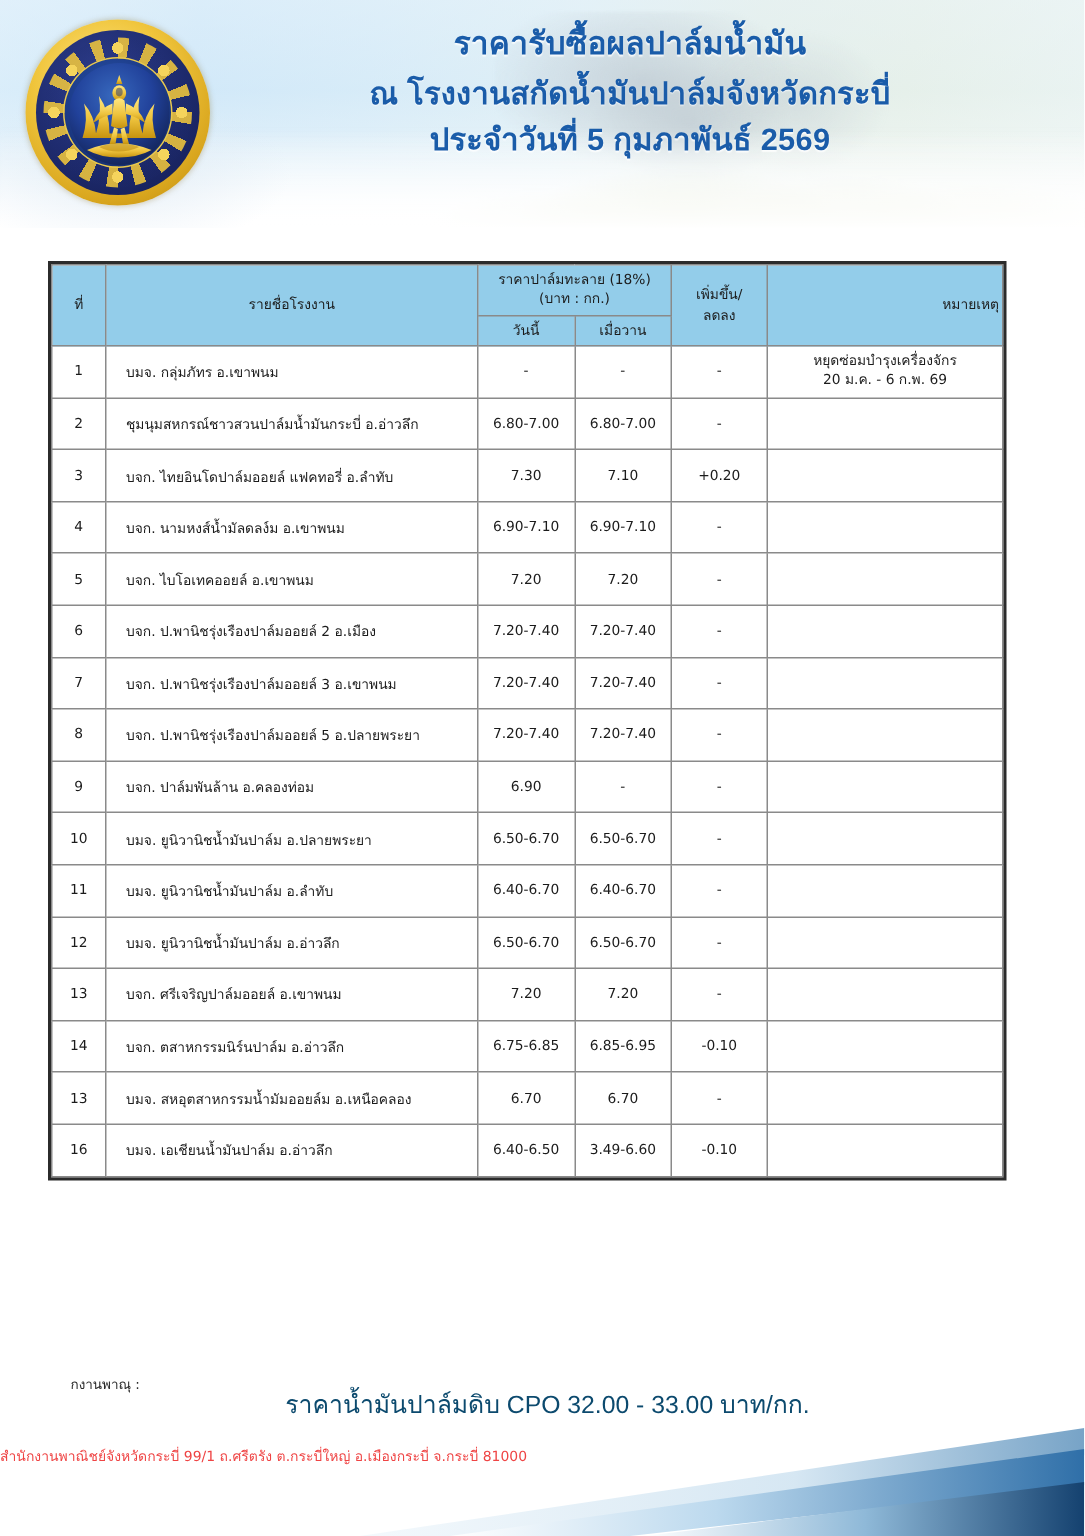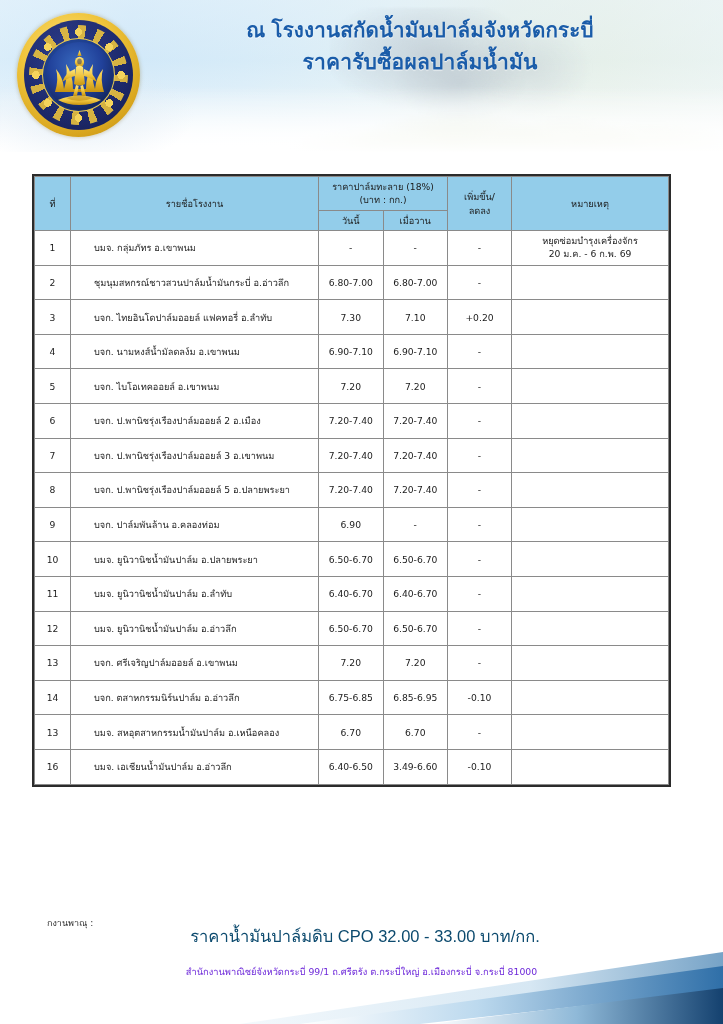--- a/index.html
+++ b/index.html
@@ -167,45 +167,45 @@
     text-align: center;
     vertical-align: middle;
     padding: 3px 2px;
     line-height: 1.45;
   }
   .th-no       { width: 36px; }
   .th-name     { width: 248px; }
   .th-today    { width: 65px; }
   .th-yest     { width: 65px; }
   .th-change   { width: 64px; }
-  .th-remark   { width: 157px; }
+  .th-remark   { width: 157px; text-align: right; }
 
   tbody td { height: 34.6px; padding: 2px 3px; vertical-align: middle; }
   td.c-no     { text-align: center; font-size: 9px; }
-  td.c-name   { text-align: left; padding-left: 23px; font-size: 9.4px; }
+  td.c-name   { text-align: left; padding-left: 13px; font-size: 9.4px; }
   td.c-num    { text-align: center; font-size: 9.2px; }
   td.c-remark { text-align: center; font-size: 7.6px; line-height: 1.4; color: #2a2a2a; }
 
   
   .note-label {
     position: absolute; left: 47px; top: 916px;
     font-size: 9px; color: #2b2b2b;
     font-family: "DejaVu Sans", "Liberation Sans", sans-serif;
   }
   .cpo-line {
     position: absolute; left: 150px; top: 923px;
     width: 430px; text-align: center;
     font-size: 16.5px; color: #0c4a6e;
     font-family: "Liberation Sans", "DejaVu Sans", sans-serif;
     white-space: nowrap;
   }
   .addr {
     position: absolute; left: 0; top: 963px;
-    width: 723px; text-align: center;
-    color: #6d28d9;
+    width: 723px; 
+    color: #ef4444;
   }
   .addr div {
     font-size: 9.3px;
     line-height: 1.95;
     font-family: "DejaVu Sans", "Liberation Sans", sans-serif;
     white-space: nowrap;
   }
 
   
   .swoosh { position: absolute; left: 0; bottom: 0; width: 723px; height: 74px; }
@@ -258,22 +258,23 @@
             <path d="M30 43 L27 54 L31 54 L32.6 44 Z" fill="url(#ggold)"></path>
             <path d="M37 43 L40 54 L36 54 L34.4 44 Z" fill="url(#ggold)"></path>
             <ellipse cx="33.5" cy="19.4" rx="2.3" ry="2.9" fill="#1b2f72" opacity=".5"></ellipse>
           </svg>
         </div>
       </div>
     </div>
   </div>
 
   <div class="title-block">
+    <div class="title-line l1">ราคารับซื้อผลปาล์มน้ำมัน</div>
     <div class="title-line l2">ณ  โรงงานสกัดน้ำมันปาล์มจังหวัดกระบี่</div>
-    <div class="title-line l1">ราคารับซื้อผลปาล์มน้ำมัน</div>
+    <div class="title-line l3">ประจำวันที่ 5 กุมภาพันธ์ 2569</div>
   </div>
 
   <div class="table-wrap">
     <table class="pricetbl">
       <thead>
         <tr>
           <th class="th-no" rowspan="2">ที่</th>
           <th class="th-name" rowspan="2">รายชื่อโรงงาน</th>
           <th colspan="2">
             <span>ราคาปาล์มทะลาย (18%)</span><br>
@@ -398,21 +399,21 @@
           <tr>
             <td class="c-no">14</td>
             <td class="c-name">บจก. ตสาหกรรมนิร์นปาล์ม อ.อ่าวลึก</td>
             <td class="c-num">6.75-6.85</td>
             <td class="c-num">6.85-6.95</td>
             <td class="c-num">-0.10</td>
             <td class="c-remark"></td>
           </tr>
           <tr>
             <td class="c-no">13</td>
-            <td class="c-name">บมจ. สหอุตสาหกรรมน้ำมันปาล์ม  อ.เหนือคลอง</td>
+            <td class="c-name">บมจ. สหอุตสาหกรรมน้ำมัมออยล์ม  อ.เหนือคลอง</td>
             <td class="c-num">6.70</td>
             <td class="c-num">6.70</td>
             <td class="c-num">-</td>
             <td class="c-remark"></td>
           </tr>
           <tr>
             <td class="c-no">16</td>
             <td class="c-name">บมจ. เอเชียนน้ำมันปาล์ม  อ.อ่าวลึก</td>
             <td class="c-num">6.40-6.50</td>
             <td class="c-num">3.49-6.60</td>

